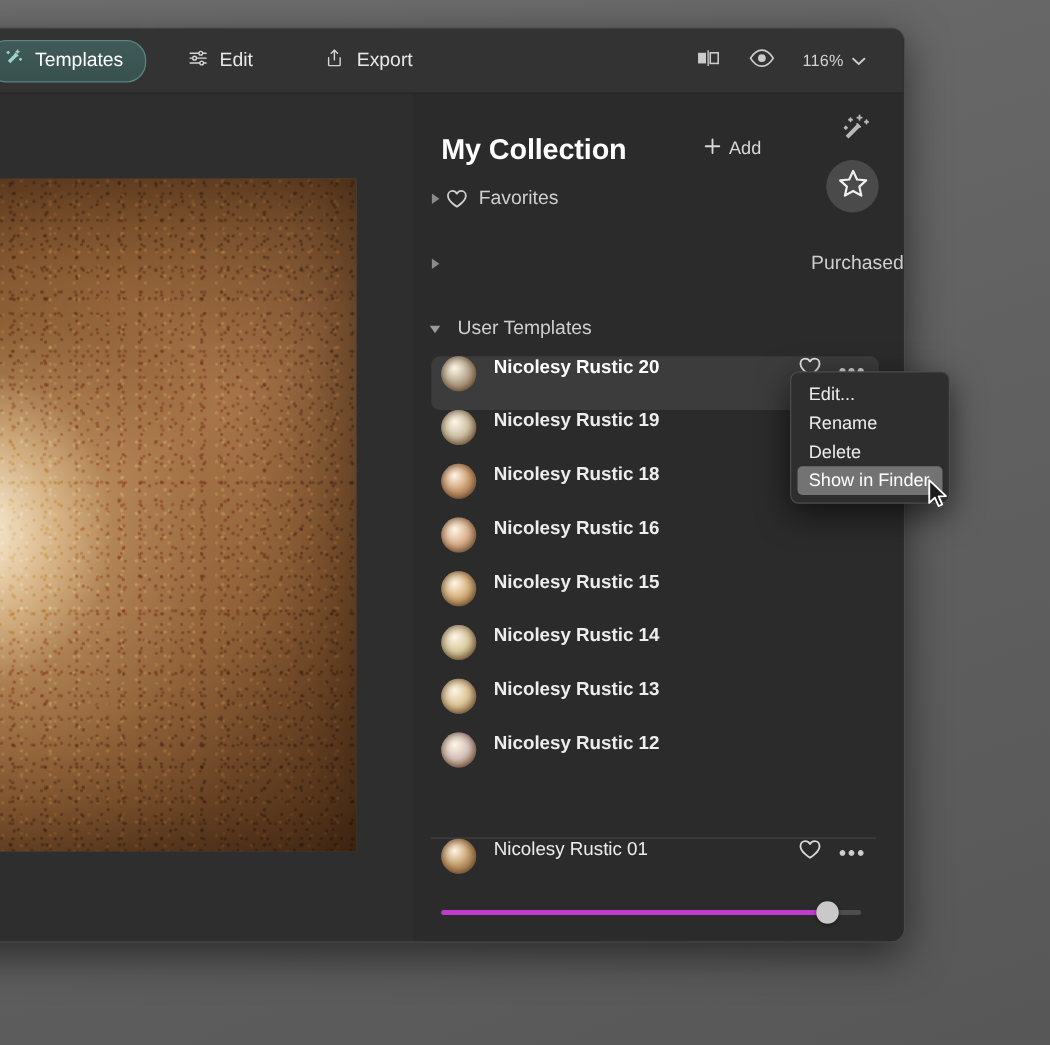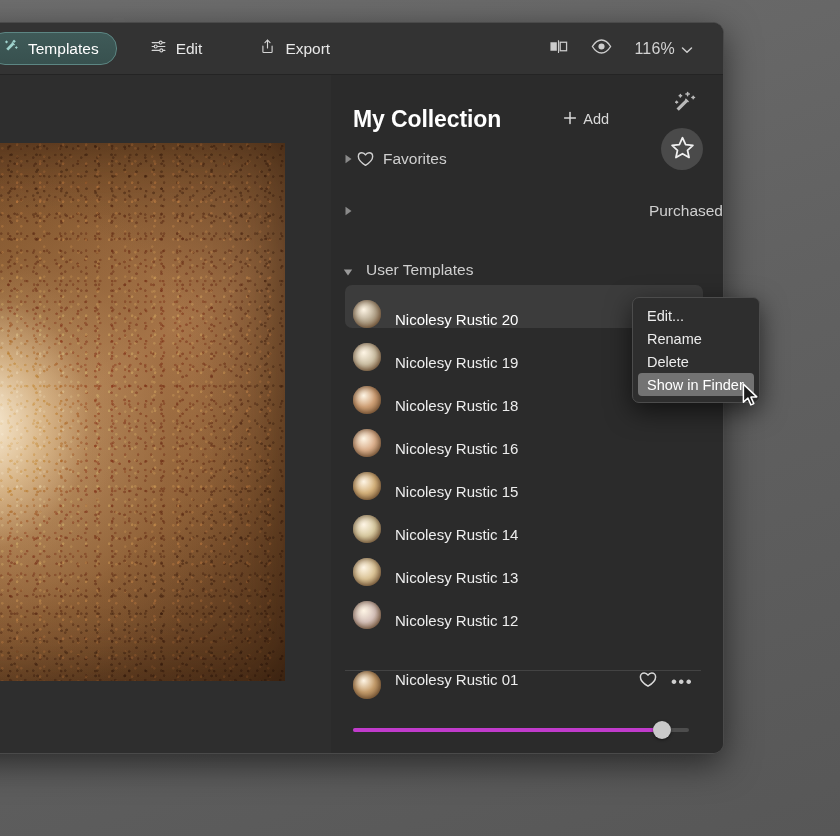--- a/index.html
+++ b/index.html
@@ -51,21 +51,21 @@
   }
   .tb-btn.active {
     background: linear-gradient(180deg, #3f5a58 0%, #38514f 100%);
     border: 1px solid #5c8683;
     color: #ffffff;
     padding: 5px 17px 5px 12px;
   }
   .tb-btn .lbl { line-height: 1; }
   .ic { display: inline-block; flex: 0 0 auto; }
 
-  .zoom-label { color: #d2d2d2; font-size: 16px; letter-spacing: .2px; }
+  .zoom-label { color: #d2d2d2; font-size: 13px; letter-spacing: .2px; }
   .chev { margin-left: 6px; }
 
   
   #window-left-stub {
     position: absolute; left: 112px; top: 18px;
     width: 13px; height: 15px; border-radius: 3px;
     background: #6e6e6e;
   }
 
   
@@ -137,31 +137,31 @@
     display: flex; align-items: center;
     height: 28px; margin-left: 8px; padding-left: 0;
     color: #cfcfcf; font-size: 15.5px; cursor: default;
   }
   .tri { width: 18px; display: flex; justify-content: center; }
   .tree-row .heart { margin-right: 9px; display: flex; }
   .tree-row .tlabel { line-height: 1; }
 
   #row-favorites { margin-top: 8px; }
   #row-purchased { margin-top: 24px; padding-left: 0; justify-content: space-between; }
-  #row-user-templates { margin-top: 24px; align-items: flex-end; }
+  #row-user-templates { margin-top: 24px; }
   #row-purchased .tlabel, #row-user-templates .tlabel { margin-left: 9px; }
 
   
   #template-list { margin-top: 8px; position: relative; }
   .tpl-row {
     position: relative;
-    display: flex; align-items: flex-end;
+    display: flex; align-items: flex-start;
     height: 43px; margin: 0 20px 0 14px;
     padding: 0 10px 0 8px;
-    border-radius: 7px; cursor: default;
+    border-radius: 7px; cursor: default; font-weight: bold;
   }
   .tpl-row.selected { background: #3c3c3c; }
   .thumb {
     width: 28px; height: 28px; border-radius: 50%;
     flex: 0 0 auto; margin-right: 14px;
     box-shadow: inset 0 0 7px rgba(60,35,15,.75);
   }
   .tpl-name { color: #ededed; font-size: 15px; flex: 1; white-space: nowrap; }
   .tpl-row.selected .tpl-name { color: #ffffff; }
   .row-actions { display: flex; align-items: center; gap: 14px; }

